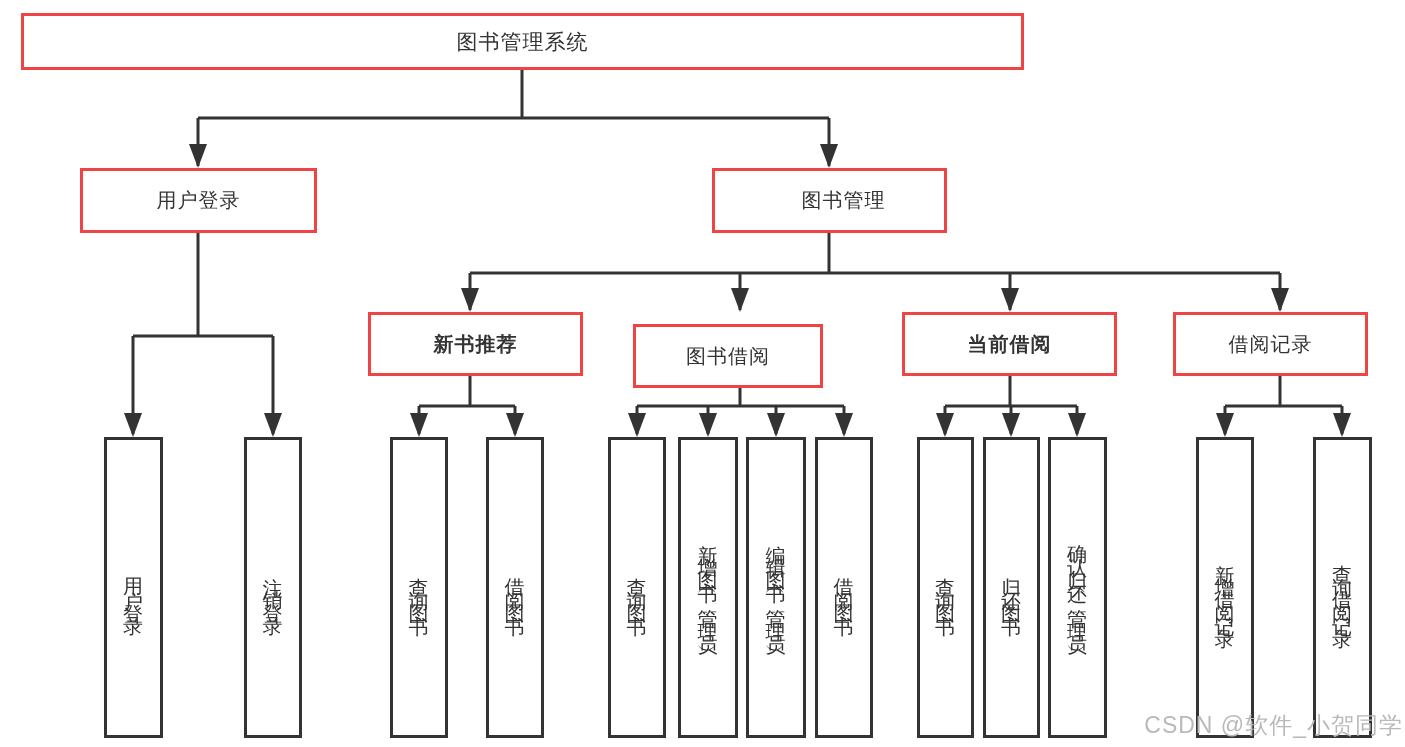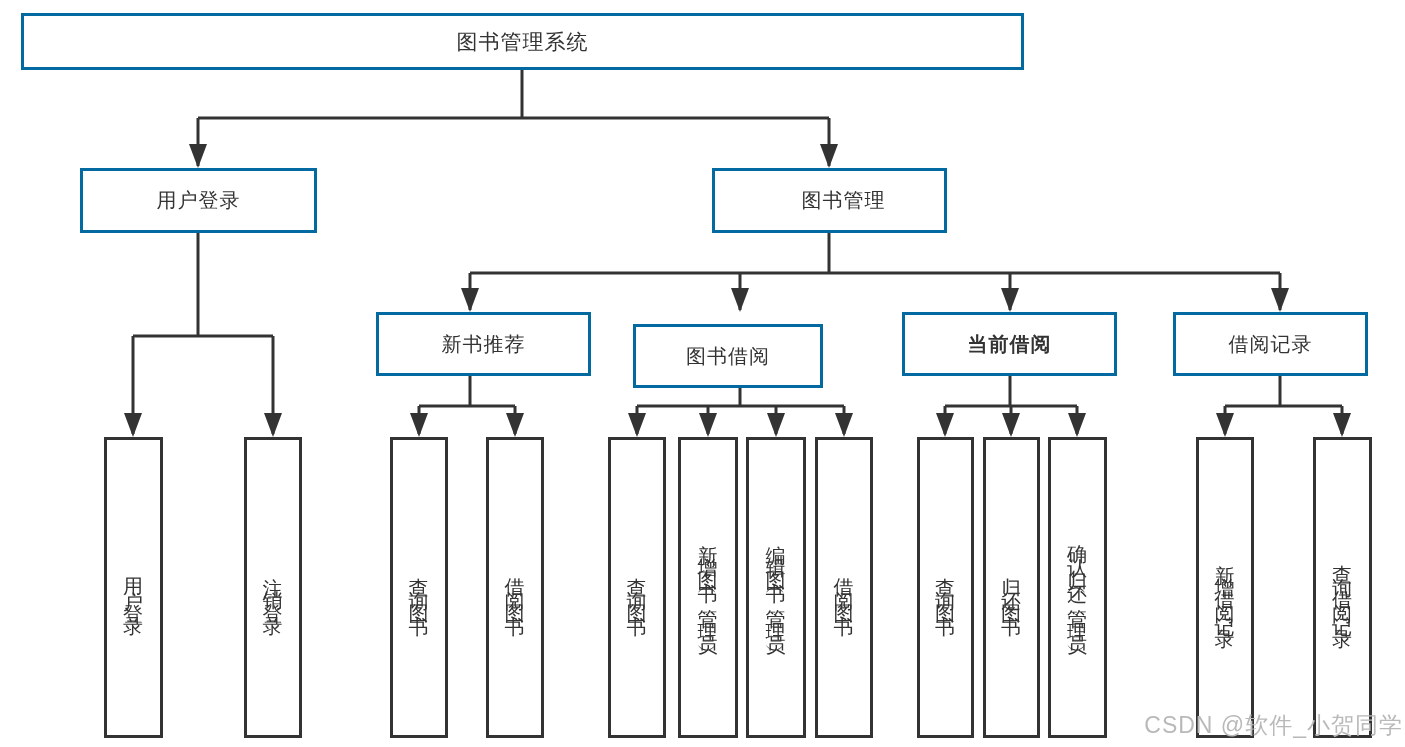--- a/index.html
+++ b/index.html
@@ -18,21 +18,21 @@
   .connectors {
     position: absolute;
     left: 0;
     top: 0;
     width: 1405px;
     height: 747px;
   }
   .box {
     position: absolute;
     box-sizing: border-box;
-    border: 3px solid #0369a1;
+    border: 3px solid #ef4444;
     background: #ffffff;
     color: #333333;
     display: flex;
     align-items: center;
     justify-content: center;
     font-size: 20px;
     letter-spacing: 1px;
     white-space: nowrap;
   }
   .box.root { font-size: 21px; }
@@ -139,21 +139,21 @@
       <polygon points="1216,413 1234,413 1225,437"></polygon>
       <polygon points="1333,413 1351,413 1342,437"></polygon>
     </g>
   </svg>
 
   <div class="box root" style="left:21px; top:13px; width:1003px; height:57px;">图书管理系统</div>
 
   <div class="box" style="left:80px; top:168px; width:237px; height:65px;">用户登录</div>
   <div class="box" style="left:712px; top:168px; width:235px; height:65px;padding-left:28px;">图书管理</div>
 
-  <div class="box" style="left:376px; top:312px; width:215px; height:64px;">新书推荐</div>
+  <div class="box" style="left:368px; top:312px; width:215px; height:64px;font-weight:bold;">新书推荐</div>
   <div class="box" style="left:633px; top:324px; width:190px; height:64px;">图书借阅</div>
   <div class="box" style="left:902px; top:312px; width:215px; height:64px;font-weight:bold;">当前借阅</div>
   <div class="box" style="left:1173px; top:312px; width:195px; height:64px;">借阅记录</div>
 
   <div class="leaf" style="left:104px; width:59px;">用户登录</div>
   <div class="leaf" style="left:244px; width:58px;">注销登录</div>
 
   <div class="leaf" style="left:390px; width:58px;">查询图书</div>
   <div class="leaf" style="left:486px; width:58px;">借阅图书</div>
 

